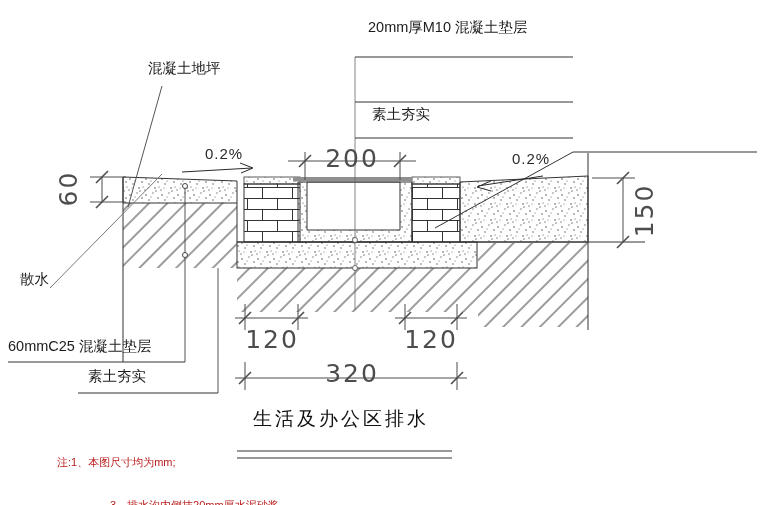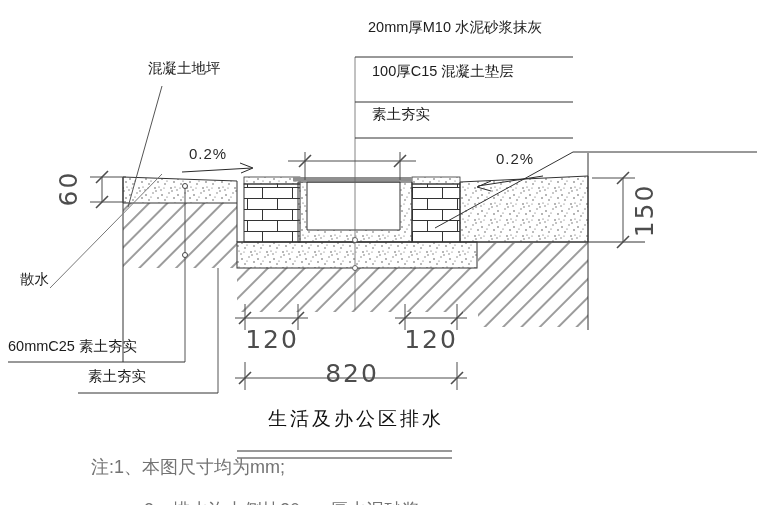--- a/index.html
+++ b/index.html
@@ -5,23 +5,23 @@
   html,body{margin:0;padding:0;background:#fff;}
   #sheet{position:relative;width:760px;height:505px;background:#ffffff;overflow:hidden;
          font-family:"Liberation Sans",sans-serif;}
   #linework{position:absolute;left:0;top:0;}
   .lbl{position:absolute;white-space:nowrap;font-size:14.5px;color:#1c1c1c;
        font-family:"Liberation Sans",sans-serif;line-height:1.1;}
   .dim{position:absolute;white-space:nowrap;font-size:25px;color:#4d4d4d;
        font-family:"DejaVu Sans",sans-serif;font-weight:400;letter-spacing:2px;
        text-align:center;line-height:1;}
   .dim.vert{transform:rotate(-90deg);transform-origin:center center;}
-  .slope{position:absolute;font-size:15px;color:#2a2a2a;letter-spacing:1px;}
+  .slope{position:absolute;font-size:15px;color:#2a2a2a;letter-spacing:1px;margin-left:16px;}
   .title{position:absolute;font-size:19px;color:#111;letter-spacing:3px;white-space:nowrap;}
-  .note{position:absolute;font-size:18px;color:#737373;white-space:nowrap;margin-left:34px;}
+  .note{position:absolute;font-size:11px;color:#b91c1c;white-space:nowrap;}
 </style>
 </head>
 <body>
 
 <div id="sheet">
 
   <svg id="linework" width="760" height="505" viewBox="0 0 760 505">
     <defs>
       <pattern id="hatch" width="13" height="13" patternUnits="userSpaceOnUse" patternTransform="rotate(45)">
         <line x1="2" y1="0" x2="2" y2="13" stroke="#3a3a3a" stroke-width="1"></line>
@@ -157,35 +157,35 @@
       <line x1="478" y1="186" x2="543" y2="176"></line>
       <polyline points="491,181 477,187 491,191"></polyline>
     </g>
 
     <g stroke="#333" stroke-width="1.2">
       <line x1="237" y1="451" x2="452" y2="451"></line>
       <line x1="237" y1="458" x2="452" y2="458"></line>
     </g>
   </svg>
 
-  <div class="lbl" style="left:368px;top:20px">20mm厚M10 水泥砂浆抹灰</div>
-  <div class="lbl" style="left:372px;top:64px">100厚C15 混凝土垫层</div>
+  <div class="lbl" style="left:368px;top:20px">20mm厚M10 混凝土垫层</div>
   <div class="lbl" style="left:372px;top:107px">素土夯实</div>
   <div class="lbl" style="left:148px;top:61px">混凝土地坪</div>
   <div class="lbl" style="left:20px;top:272px">散水</div>
-  <div class="lbl" style="left:8px;top:339px">60mmC25 素土夯实</div>
+  <div class="lbl" style="left:8px;top:339px">60mmC25 混凝土垫层</div>
   <div class="lbl" style="left:88px;top:369px">素土夯实</div>
 
   <div class="slope" style="left:189px;top:145px">0.2%</div>
   <div class="slope" style="left:496px;top:150px">0.2%</div>
 
+  <div class="dim" style="left:312px;top:146px;width:80px">200</div>
   <div class="dim vert" style="left:46px;top:176px;width:44px">60</div>
   <div class="dim vert" style="left:612px;top:198px;width:64px">150</div>
   <div class="dim" style="left:241px;top:327px;width:62px">120</div>
   <div class="dim" style="left:400px;top:327px;width:62px">120</div>
-  <div class="dim" style="left:312px;top:361px;width:80px">820</div>
+  <div class="dim" style="left:312px;top:361px;width:80px">320</div>
 
-  <div class="title" style="left:268px;top:406px">生活及办公区排水</div>
+  <div class="title" style="left:253px;top:406px">生活及办公区排水</div>
 
   <div class="note" style="left:57px;top:455px">注:1、本图尺寸均为mm;</div>
   <div class="note" style="left:110px;top:498px">3、排水沟内侧抹20mm厚水泥砂浆。</div>
 
 </div>
 
 </body></html>

